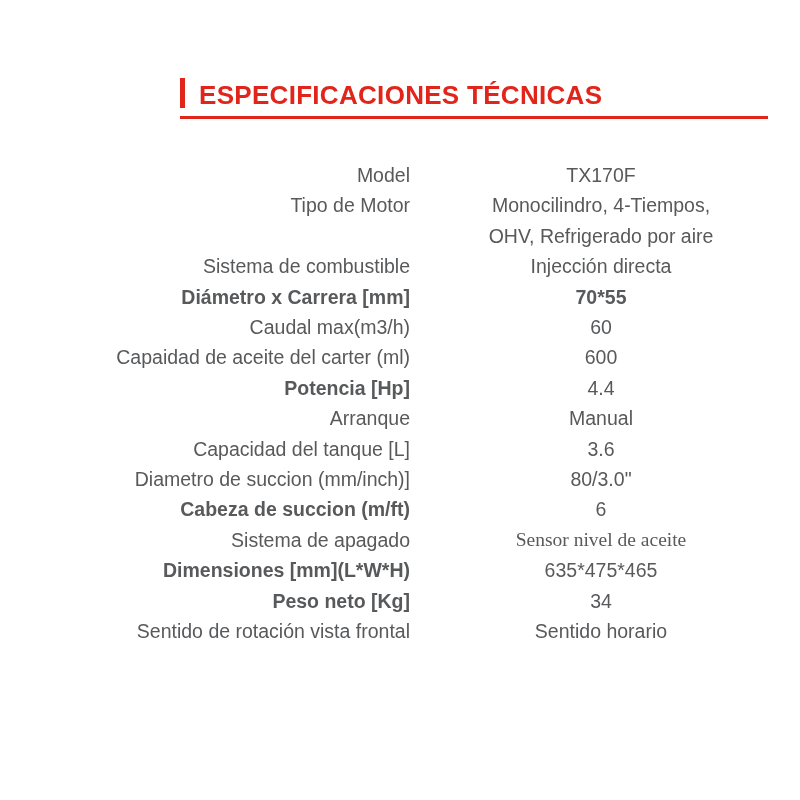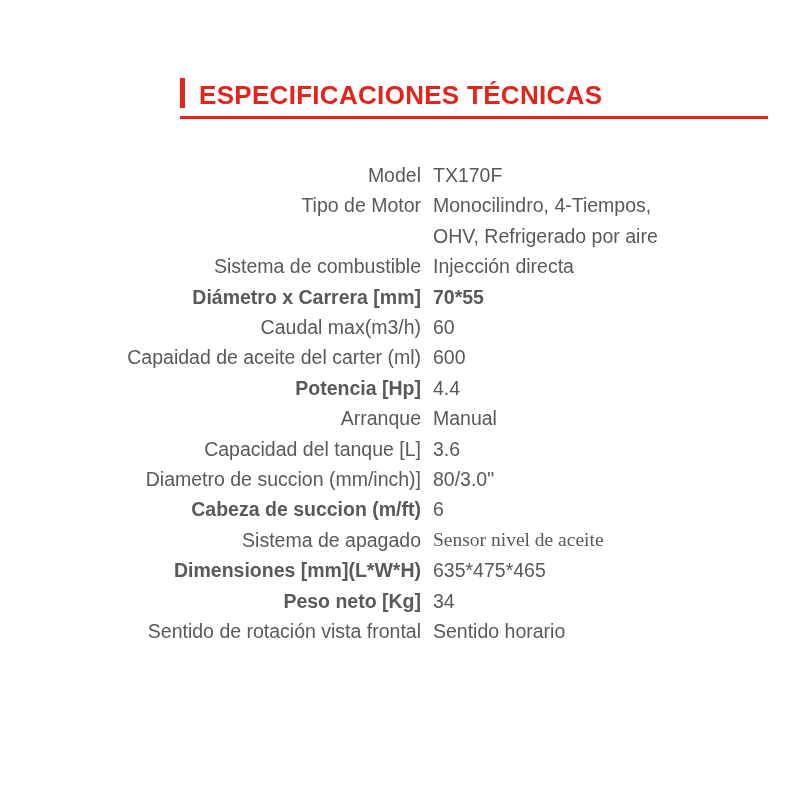--- a/index.html
+++ b/index.html
@@ -46,40 +46,40 @@
   }
   .title-underline {
     margin-top: 8px;
     margin-left: 0px;
     width: 588px;
     height: 3px;
     background: #e1251b;
   }
   .spec-table {
     position: absolute;
-    left: 16px;
+    left: 5px;
     top: 160px;
     width: 775px;
     border-collapse: collapse;
   }
   .spec-table td {
     vertical-align: top;
     padding: 0;
     font-size: 19.5px;
     line-height: 30.4px;
     color: #58595b;
   }
   .spec-label {
     width: 405px;
     text-align: right;
     padding-right: 12px !important;
     color: #58595b;
   }
   .spec-value {
-    text-align: left;
+    text-align: center;
     color: #939598;
     padding-left: 0px !important;
   }
   .bold-label {
     font-weight: bold;
     color: #3b3b3d;
   }
   .bold-value {
     font-weight: bold;
     color: #6d6e71;

